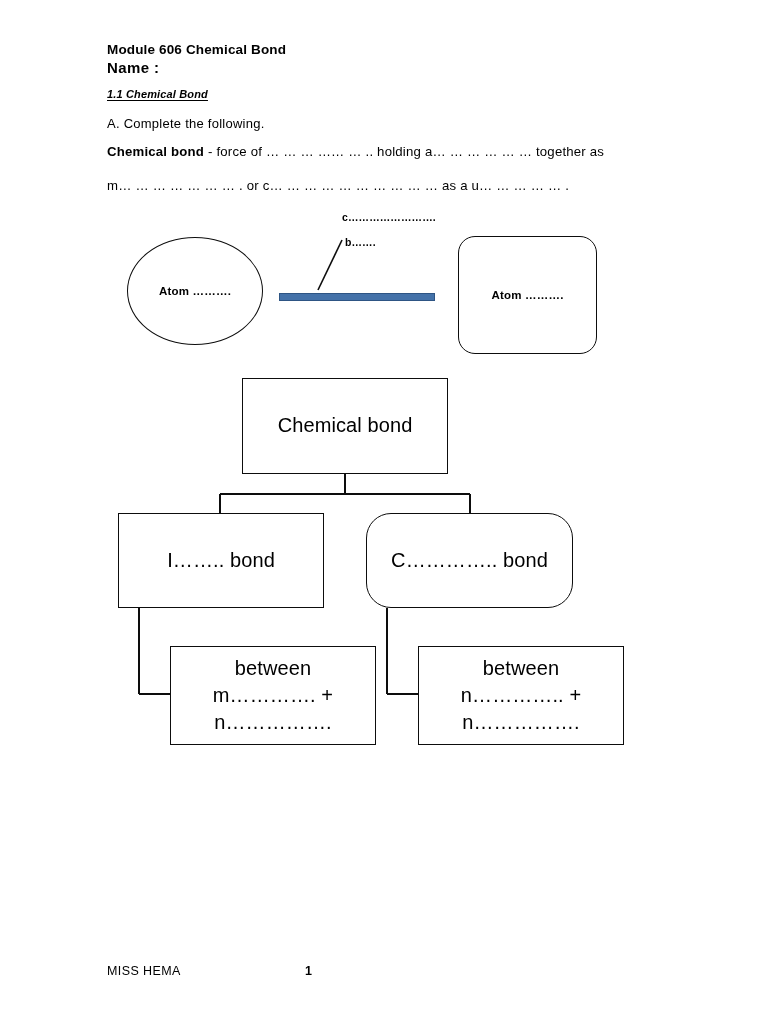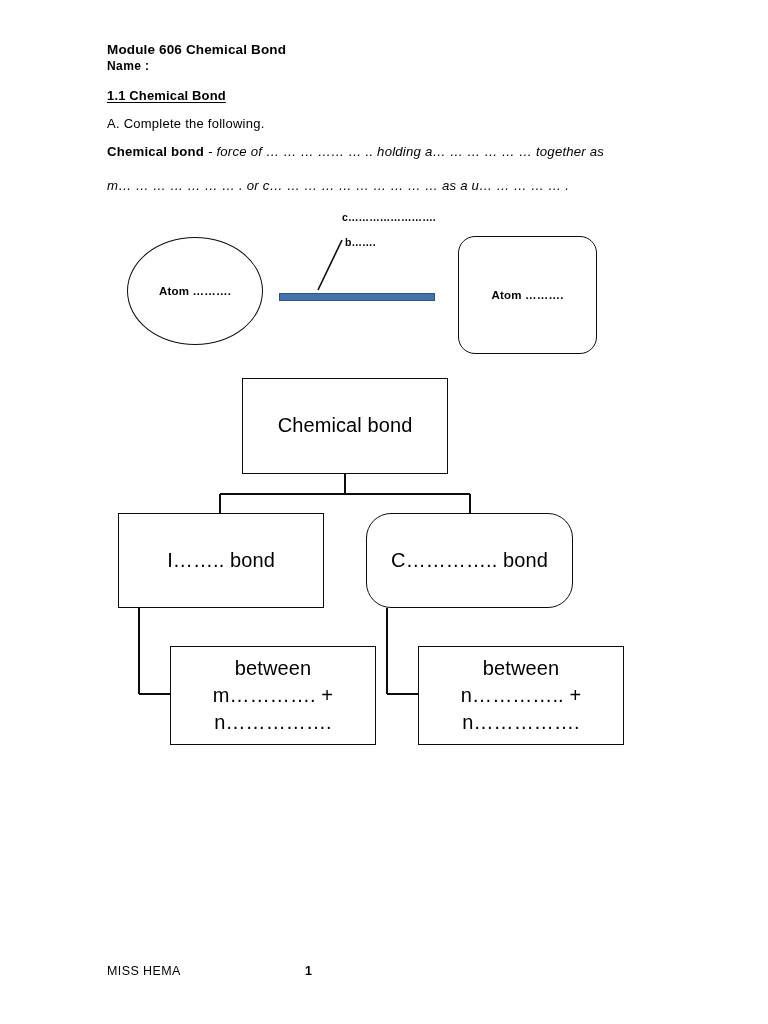--- a/index.html
+++ b/index.html
@@ -33,31 +33,32 @@
   }
 
   #doc-title-line1 {
     left: 92px; top: 42px;
     font-size: 13.5px;
     font-weight: bold;
     letter-spacing: 0.15px;
   }
   #doc-name-line {
     left: 92px; top: 59px;
-    font-size: 12px;
+    font-size: 15px;
     font-weight: bold;
     letter-spacing: 0.4px;
   }
   #section-heading {
     left: 92px; top: 88px;
-    font-size: 13px;
+    font-size: 11px;
     font-weight: bold;
     text-decoration: underline;
     text-underline-offset: 2px;
     letter-spacing: 0.15px;
+    font-style: italic;
   }
   #instruction-line {
     left: 92px; top: 116px;
     font-size: 13px;
     letter-spacing: 0.25px;
   }
   #definition-line1 {
     left: 92px; top: 144px;
     font-size: 13.2px;
     letter-spacing: 0.2px;
@@ -65,21 +66,20 @@
   #definition-line1 .lead {
     font-weight: bold;
   }
   #definition-line2 {
     left: 92px; top: 178px;
     font-size: 13.2px;
     letter-spacing: 0.2px;
   }
   .dots {
     letter-spacing: 0.2px;
-    font-style: italic;
   }
 
   
   #atom-circle {
     position: absolute;
     left: 112px; top: 237px;
     width: 136px; height: 108px;
     border: 1.6px solid #0d0d0d;
     border-radius: 50%;
     box-sizing: border-box;

